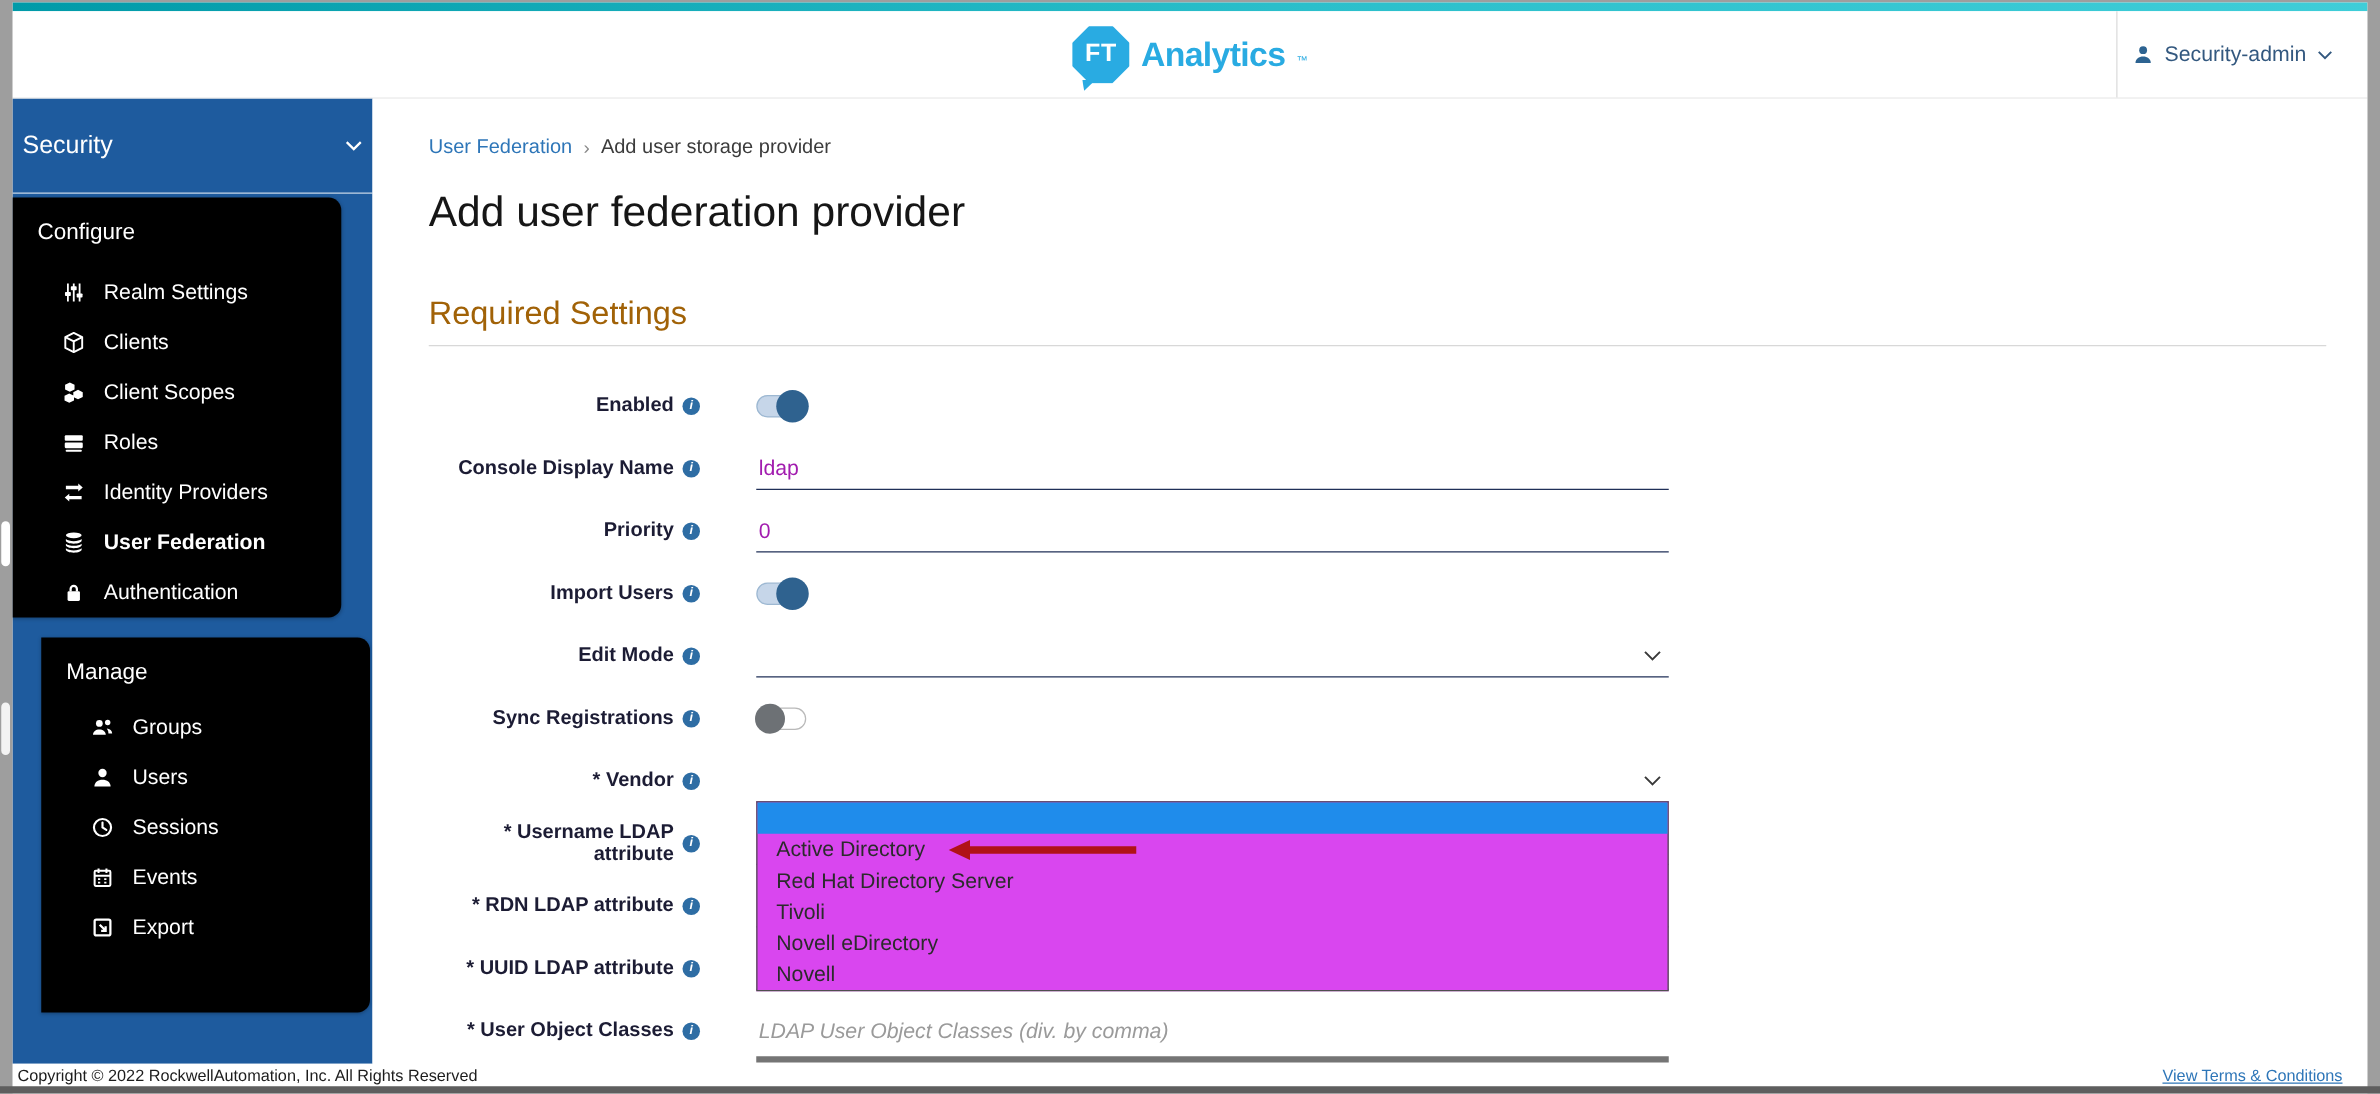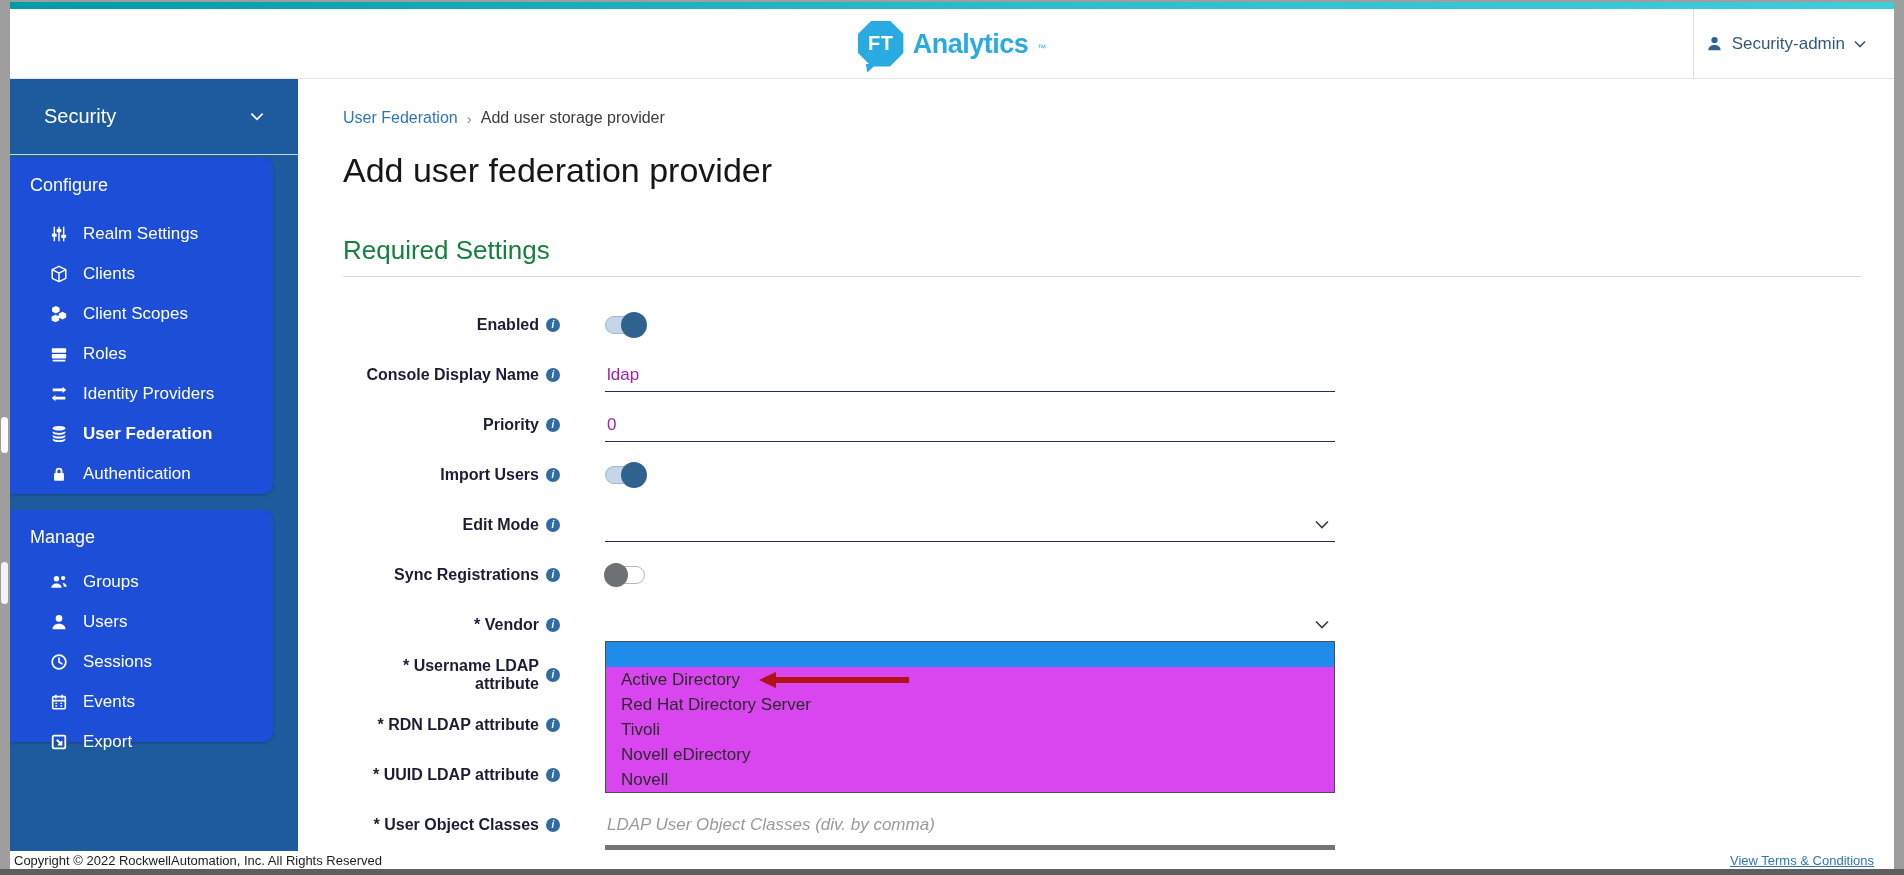--- a/index.html
+++ b/index.html
@@ -30,44 +30,44 @@
   .logo-text { color:#29abe2; font-weight:bold; font-size:27px; line-height:46px; letter-spacing:-0.5px; }
   .logo-tm { color:#29abe2; font-size:9px; margin-top:8px; }
   .header-divider { position:absolute; right:200px; top:0; height:100%; width:1px; background:#dcdcdc; }
   .user-menu { position:absolute; right:28px; top:0; height:100%; display:flex; align-items:center;
                gap:9px; color:#33587f; cursor:pointer; }
   .user-name { font-size:17px; color:#33587f; }
 
   
   .sidebar { position:absolute; left:10px; top:79px; width:288px; height:772px; background:#1e5b9e; color:#fff; }
   .realm-switcher { position:relative; height:76px; display:flex; align-items:center;
-                    padding:0 34px; cursor:pointer; border-bottom:1px solid rgba(255,255,255,.75); }
+                    padding:0 8px; cursor:pointer; border-bottom:1px solid rgba(255,255,255,.75); }
   .realm-label { font-size:20px; flex:1; }
-  .nav-panel { position:absolute; left:0; width:263px; background:#1d4ed8; border-radius:0 10px 10px 0;
+  .nav-panel { position:absolute; left:0; width:263px; background:#000000; border-radius:0 10px 10px 0;
                box-shadow:0 1px 3px rgba(0,0,0,.25); }
   .panel-configure { top:79px; height:336px; }
-  .panel-manage { top:431px; height:232px; }
+  .panel-manage { top:431px; height:300px;margin-left:23px; }
   .panel-title { font-size:18px; padding:17px 0 0 20px; height:56px; }
   .panel-manage .panel-title { height:52px; }
   .nav-item { height:40px; display:flex; align-items:center; padding-left:38px; gap:13px;
               font-size:17px; cursor:pointer; }
   .nav-item.active { font-weight:bold; }
   .nav-icon { width:22px; display:flex; justify-content:center; align-items:center; color:#fff; }
   .active-indicator { position:absolute; width:7px; border-radius:4px; background:#fff; z-index:3; }
   .ind-user-federation { left:1px; top:417px; height:36px; }
   .ind-groups { left:1px; top:562px; height:42px; background:rgba(255,255,255,.88); }
 
   
   .main { position:absolute; left:298px; top:79px; right:10px; height:772px; background:#fff; }
   .breadcrumb { position:absolute; left:45px; top:30px; font-size:16px; display:flex; gap:9px; align-items:center; }
   .breadcrumb-link { color:#2e76b8; cursor:pointer; }
   .breadcrumb-sep { color:#8a8a8a; font-size:15px; }
   .breadcrumb-current { color:#3c3c3c; }
   .page-title { position:absolute; left:45px; top:72px; font-size:34px; font-weight:400; color:#161616; }
-  .section-title { position:absolute; left:45px; top:156px; font-size:26px; font-weight:400; color:#15803d; }
+  .section-title { position:absolute; left:45px; top:156px; font-size:26px; font-weight:400; color:#a16207; }
   .section-divider { position:absolute; left:45px; top:197px; right:33px; height:1px; background:#d8d8d8; }
 
   
   .form { position:absolute; left:45px; top:221px; }
   .frow { display:flex; align-items:center; height:50px; }
   .lbl { width:217px; display:flex; justify-content:flex-end; align-items:center; gap:7px;
          font-weight:bold; font-size:16px; color:#1c1c34; text-align:right; line-height:1.15; }
   .info-icon { width:14px; height:14px; min-width:14px; border-radius:50%; background:#2e6da4; color:#fff;
                font-size:10px; font-weight:bold; display:inline-flex; align-items:center;
                justify-content:center; cursor:pointer; font-style:italic; }

